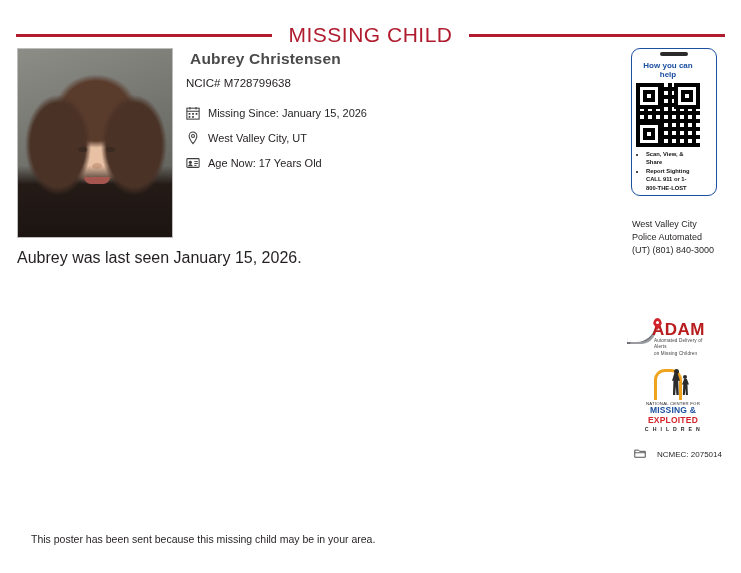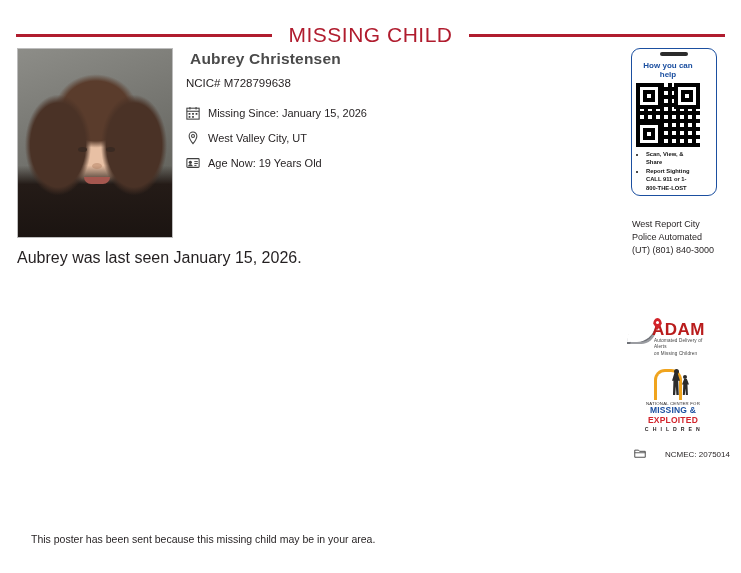--- a/index.html
+++ b/index.html
@@ -335,21 +335,21 @@
   .ncmec-t2 { font-size: 8.5px; font-weight: bold; color: #1b4fa0; letter-spacing: .2px; line-height: 1.15; }
   .ncmec-t3 { font-size: 8.5px; font-weight: bold; color: #d2232a; letter-spacing: .2px; line-height: 1.15; }
   .ncmec-t4 { font-size: 5.2px; font-weight: bold; color: #231f20; letter-spacing: 1.3px; }
 
   .case-row {
     position: absolute;
     left: 634px;
     top: 445px;
     display: flex;
     align-items: center;
-    gap: 19px;
+    gap: 11px;
   }
   .case-text {
     font-size: 8px;
     color: #231f20;
   }
 
   .footer {
     position: absolute;
     left: 31px;
     top: 533px;
@@ -411,41 +411,41 @@
     <span class="fact-icon">
       <svg width="14" height="14" viewBox="0 0 16 16" aria-hidden="true">
         <rect x="1" y="3" width="14" height="10" rx="1" fill="none" stroke="#3f3f3f" stroke-width="1.2"></rect>
         <circle cx="5" cy="7.2" r="1.8" fill="#3f3f3f"></circle>
         <path d="M2.3 11.6c.4-1.4 1.5-2.1 2.7-2.1s2.3.7 2.7 2.1z" fill="#3f3f3f"></path>
         <line x1="9.5" y1="6.4" x2="13.5" y2="6.4" stroke="#3f3f3f" stroke-width="1.1"></line>
         <line x1="9.5" y1="8.6" x2="13.5" y2="8.6" stroke="#3f3f3f" stroke-width="1.1"></line>
         <line x1="9.5" y1="10.8" x2="12" y2="10.8" stroke="#3f3f3f" stroke-width="1.1"></line>
       </svg>
     </span>
-    <span class="fact-text">Age Now: 19 Years Old</span>
+    <span class="fact-text">Age Now: 17 Years Old</span>
   </div>
 
 </div>
 
 <div class="qr-card">
   <div class="qr-notch"></div>
   <div class="qr-help">How you can help</div>
   <div class="qr-code">
     <div class="qr-corner-bl"></div>
   </div>
   <div class="qr-instructions">
     <ul>
       <li>Scan, View, &amp; Share</li>
       <li>Report Sighting CALL 911 or 1-800-THE-LOST</li>
     </ul>
   </div>
 </div>
 
 <div class="agency">
-  <div>West Report City</div>
+  <div>West Valley City</div>
   <div>Police Automated</div>
   <div>(UT) (801) 840-3000</div>
 </div>
 
 <div class="adam-logo">
   <div class="adam-swoosh"></div>
   <div class="adam-swoosh2"></div>
   <div class="adam-word">ADAM</div>
   <div class="adam-pin"></div>
   <div class="adam-sub">

